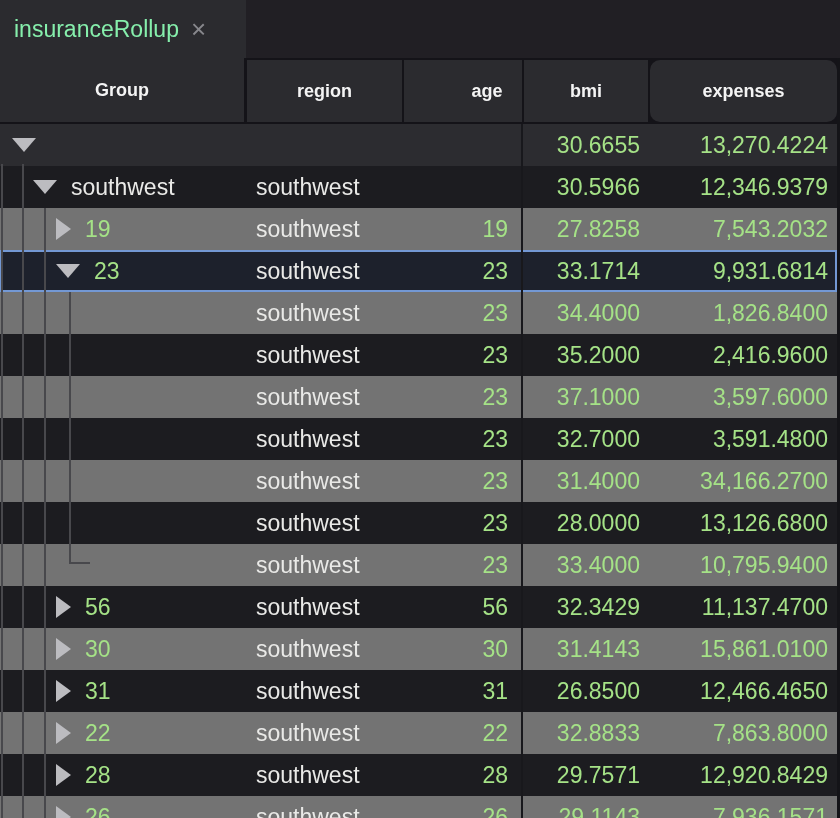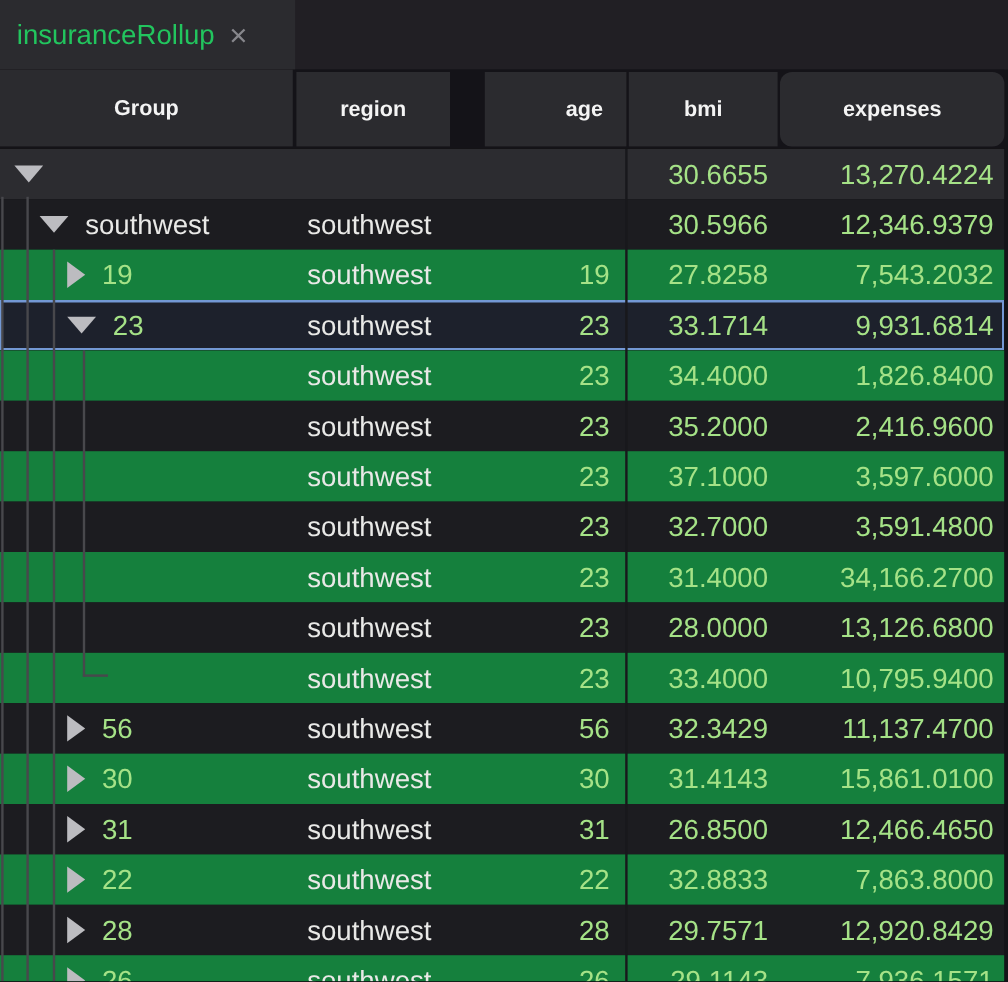--- a/index.html
+++ b/index.html
@@ -19,58 +19,58 @@
     position: absolute; left: 0; top: 0; width: 840px; height: 58px;
     background: #211f24;
   }
   .tab {
     position: absolute; left: 0; top: 0; width: 246px; height: 58px;
     background: #2b2b2f;
     display: flex; align-items: center;
     padding-left: 14px;
     cursor: default;
   }
-  .tab-label { font-size: 23px; color: #22c55e; white-space: nowrap; }
+  .tab-label { font-size: 23px; color: #86efac; white-space: nowrap; }
   .tab-close { font-size: 26px; color: #87878c; margin-left: 12px; line-height: 1; cursor: pointer; }
 
   
   .header {
     position: absolute; left: 0; top: 58px; width: 837px; height: 66px;
     background: #141318;
   }
   .hcell {
     position: absolute;
     background: #2b2b2f;
     color: #f4f4f4;
     font-weight: bold;
     font-size: 18px;
     text-align: center;
     display: flex; align-items: center; justify-content: center;
     cursor: pointer;
   }
   .h-group    { left: 0;   top: 0; width: 244px; height: 64px; }
-  .h-region   { left: 247px; top: 2px; width: 128px; height: 62px; }
+  .h-region   { left: 247px; top: 2px; width: 155px; height: 62px; }
   .h-age      { left: 404px; top: 2px; width: 118px; height: 62px; padding-left: 48px; }
   .h-bmi      { left: 524px; top: 2px; width: 124px; height: 62px; }
   .h-expenses { left: 650px; top: 2px; width: 187px; height: 62px; border-radius: 10px; }
 
   
   .body {
     position: absolute; left: 0; top: 124px; width: 837px; height: 694px;
     overflow: hidden;
     background: #141418;
   }
   .row {
     width: 837px; height: 42px;
     display: flex; align-items: flex-end;
     font-size: 23px;
     cursor: default;
   }
   .row.v-total { background: #2c2c30; }
-  .row.v-light { background: #15803d; }
+  .row.v-light { background: #737373; }
   .row.v-dark  { background: #1c1c20; }
   .row.selected {
     background: #1d212c;
     box-shadow: inset 0 0 0 2px #7398d4;
   }
   .cell { overflow: hidden; white-space: nowrap; height: 42px; display: flex; align-items: center; }
   .c-group    { flex: 0 0 246px; }
   .c-region   { flex: 0 0 156px; padding-left: 10px; color: #e9e9e7; }
   .c-age      { flex: 0 0 120px; justify-content: flex-end; padding-right: 14px; color: #a5e287; }
   .c-bmi      { flex: 0 0 126px; justify-content: flex-end; padding-right: 8px;  color: #a5e287; }

